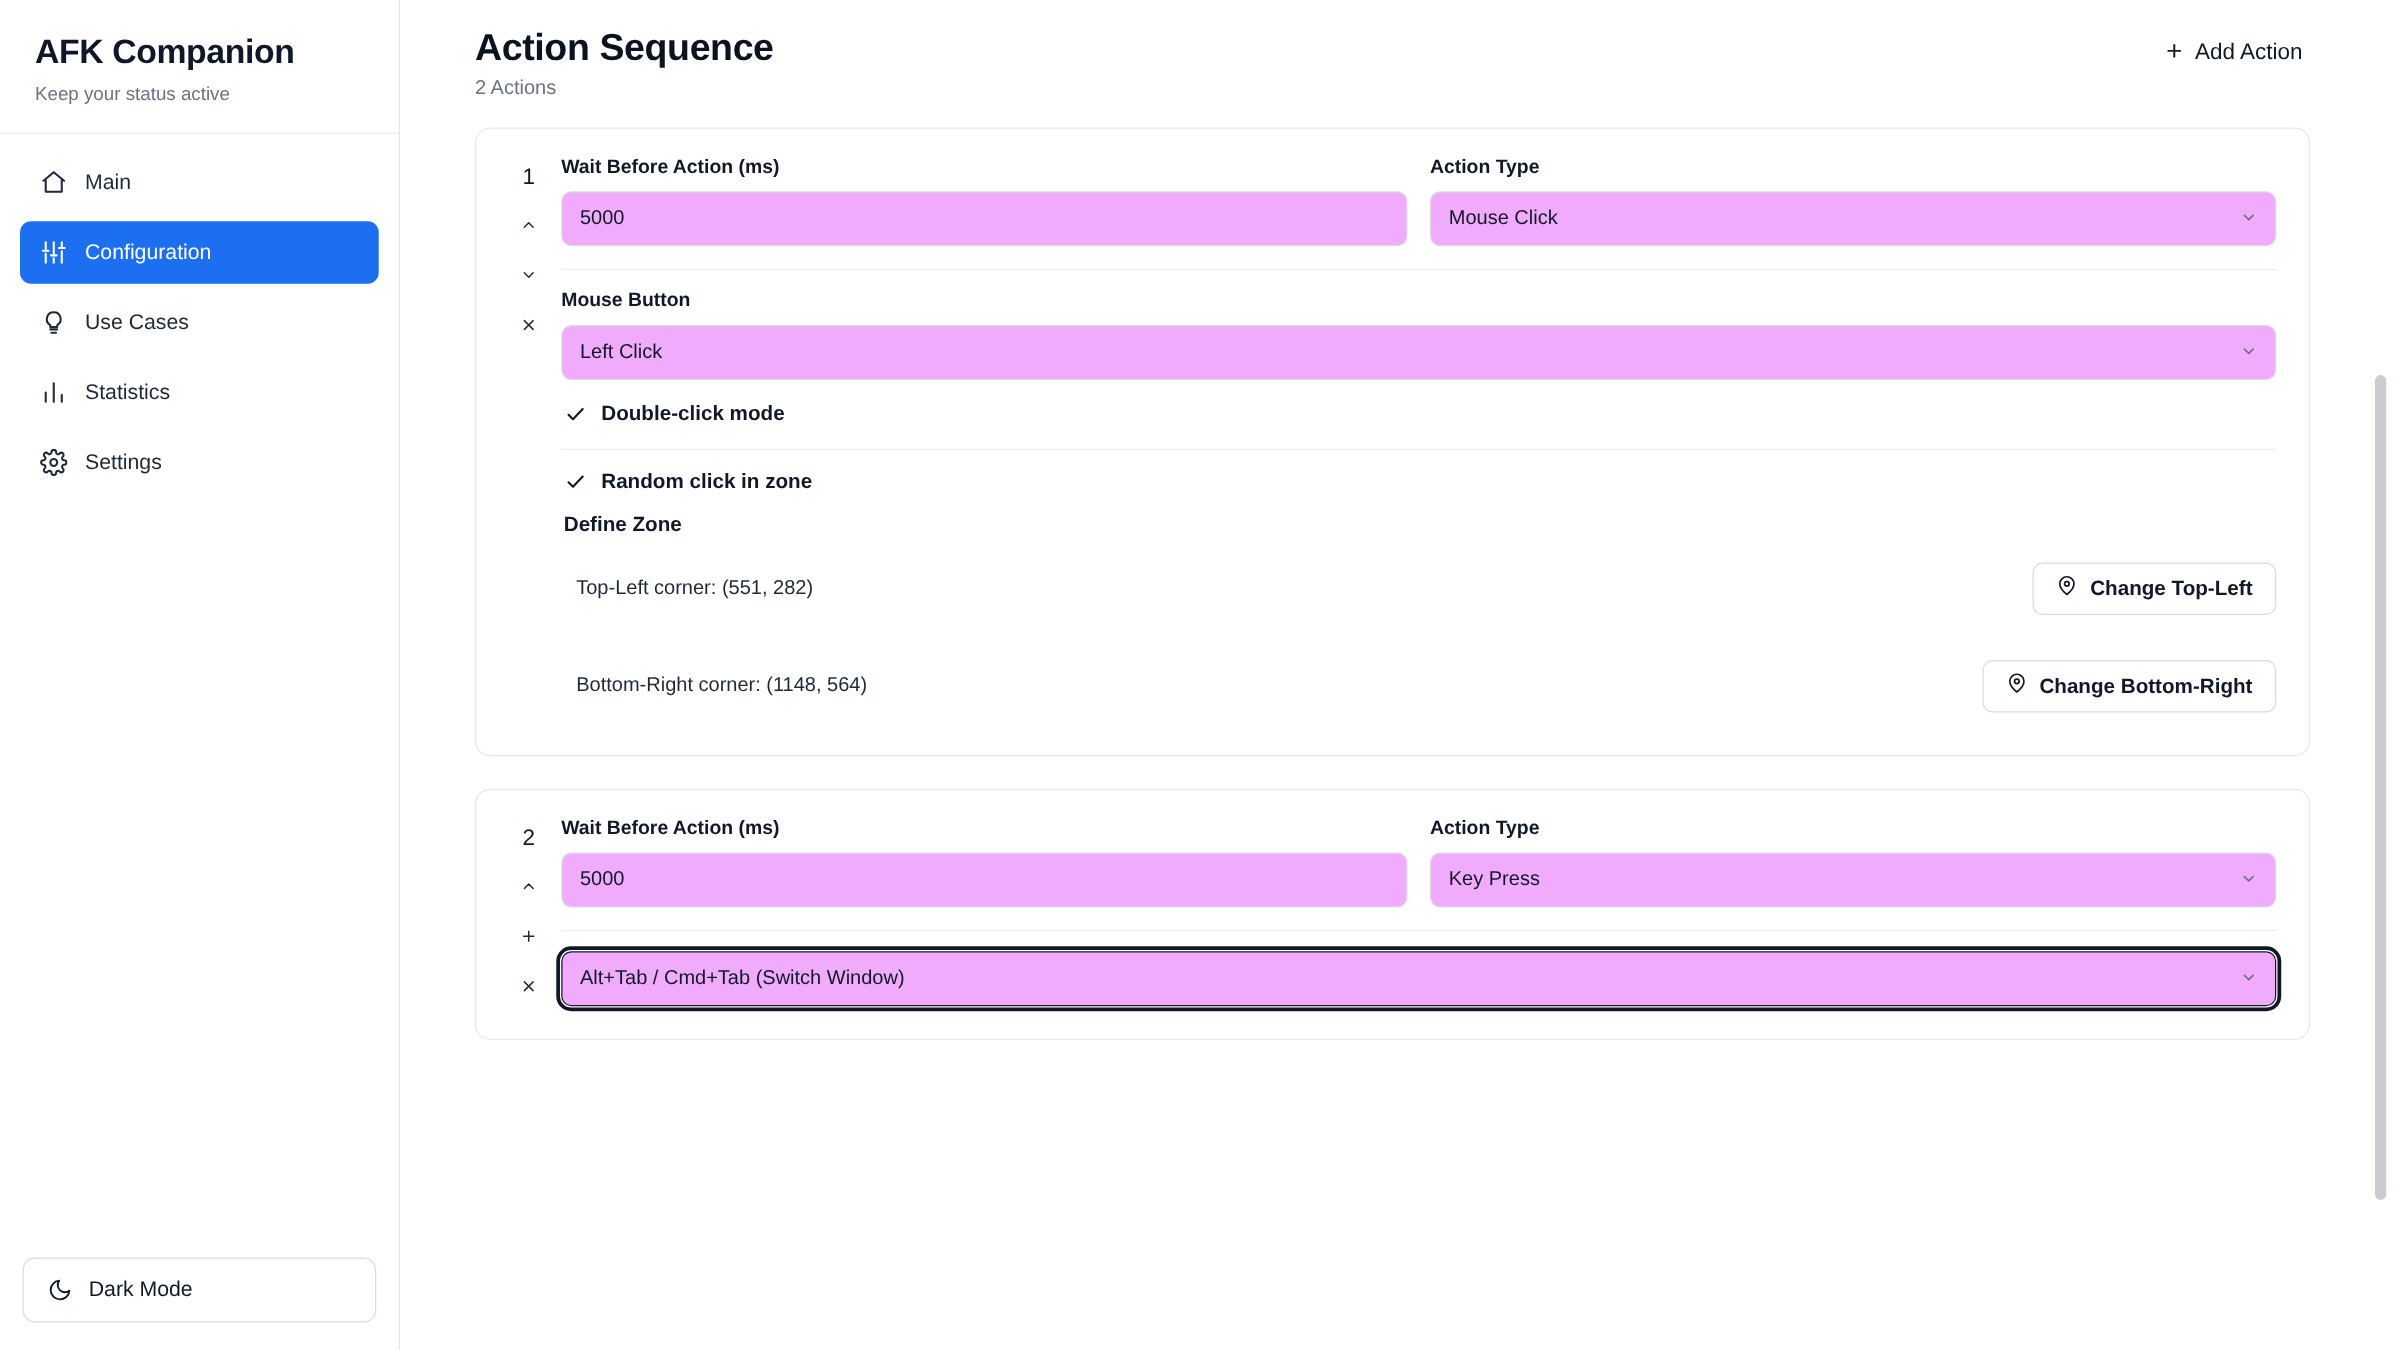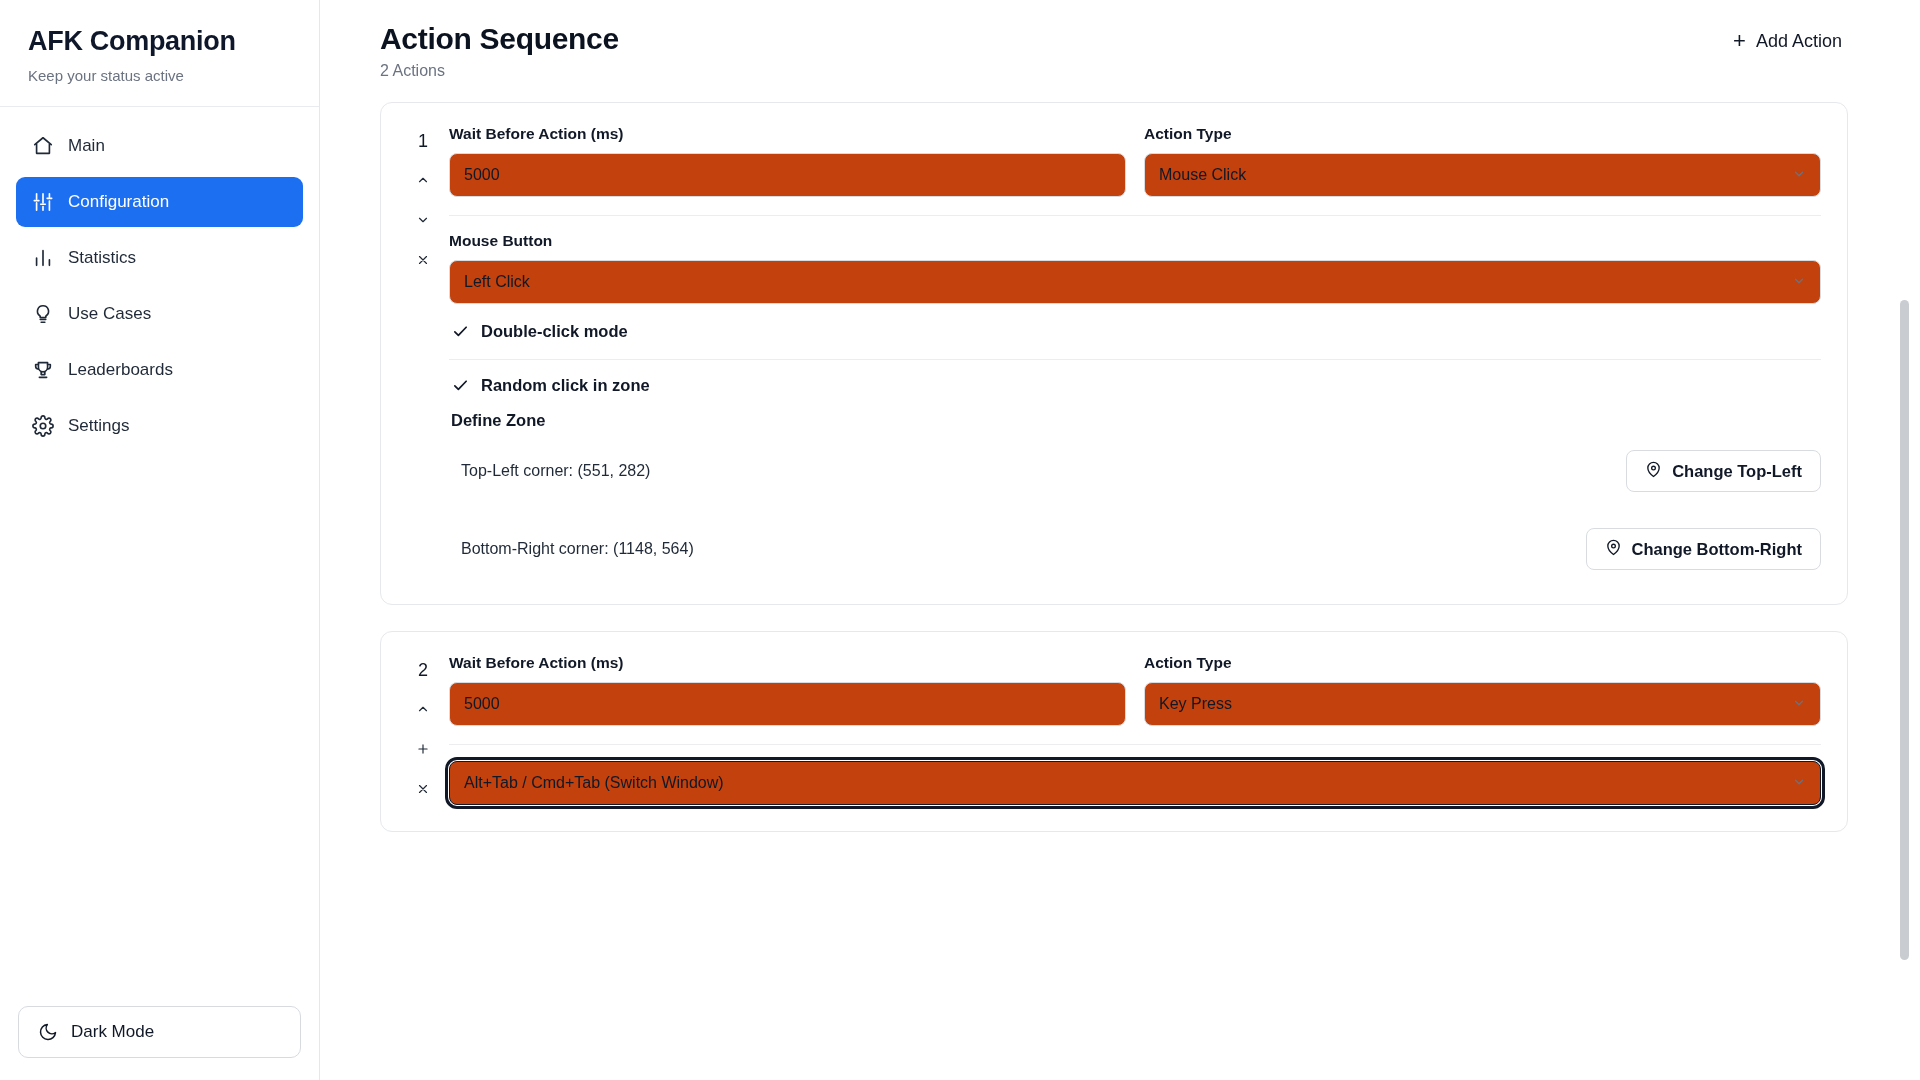--- a/index.html
+++ b/index.html
@@ -179,21 +179,21 @@
     font-weight: bold;
     color: #111827;
     display: block;
     margin: 2px 0 10px 0;
   }
   .input, .select {
     width: 100%;
     height: 44px;
     border: 1px solid #d8dce1;
     border-radius: 8px;
-    background: #c2410c;
+    background: #f0abfc;
     padding: 0 14px;
     font-size: 16px;
     color: #111827;
     font-family: "Liberation Sans", sans-serif;
     display: flex;
     align-items: center;
   }
   .select {
     justify-content: space-between;
     cursor: pointer;
@@ -329,47 +329,37 @@
           <svg width="22" height="22" viewBox="0 0 24 24" fill="none" stroke="currentColor" stroke-width="1.8" stroke-linecap="round">
               <path d="M5 3v6M5 13v8M12 3v10M12 17v4M19 3v4M19 11v10"></path>
               <path d="M2.5 10.5h5M9.5 14.5h5M16.5 8h5"></path>
             </svg>
         </span>
         <span>Configuration</span>
       </div>
 
       <div class="nav-item">
         <span class="nav-icon">
-          <svg width="22" height="22" viewBox="0 0 24 24" fill="none" stroke="currentColor" stroke-width="1.8" stroke-linecap="round">
-              <path d="M5 20V12M12 20V4M19 20v-6"></path>
-            </svg>
-        </span>
-        <span>Statistics</span>
-      </div>
-
-      <div class="nav-item">
-        <span class="nav-icon">
           <svg width="22" height="22" viewBox="0 0 24 24" fill="none" stroke="currentColor" stroke-width="1.8" stroke-linecap="round" stroke-linejoin="round">
               <path d="M9 18h6M10 21h4"></path>
               <path d="M12 3a6 6 0 0 0-3.5 10.9c.4.3.5.8.5 1.1v1h6v-1c0-.3.1-.8.5-1.1A6 6 0 0 0 12 3z"></path>
             </svg>
         </span>
         <span>Use Cases</span>
       </div>
 
       <div class="nav-item">
         <span class="nav-icon">
-          <svg width="22" height="22" viewBox="0 0 24 24" fill="none" stroke="currentColor" stroke-width="1.8" stroke-linecap="round" stroke-linejoin="round">
-              <path d="M7 4h10v5a5 5 0 0 1-10 0V4z"></path>
-              <path d="M7 6H4v2a3 3 0 0 0 3 3M17 6h3v2a3 3 0 0 1-3 3"></path>
-              <path d="M10 14v3h4v-3M8 20h8"></path>
+          <svg width="22" height="22" viewBox="0 0 24 24" fill="none" stroke="currentColor" stroke-width="1.8" stroke-linecap="round">
+              <path d="M5 20V12M12 20V4M19 20v-6"></path>
             </svg>
         </span>
-        <span>Leaderboards</span>
-      </div>
+        <span>Statistics</span>
+      </div>
+
 
       <div class="nav-item">
         <span class="nav-icon">
           <svg width="22" height="22" viewBox="0 0 24 24" fill="none" stroke="currentColor" stroke-width="1.8" stroke-linecap="round" stroke-linejoin="round">
               <circle cx="12" cy="12" r="3"></circle>
               <path d="M19.4 15a1.7 1.7 0 0 0 .3 1.9l.1.1a2 2 0 1 1-2.8 2.8l-.1-.1a1.7 1.7 0 0 0-1.9-.3 1.7 1.7 0 0 0-1 1.5V21a2 2 0 0 1-4 0v-.1A1.7 1.7 0 0 0 9 19.4a1.7 1.7 0 0 0-1.9.3l-.1.1a2 2 0 1 1-2.8-2.8l.1-.1a1.7 1.7 0 0 0 .3-1.9 1.7 1.7 0 0 0-1.5-1H3a2 2 0 0 1 0-4h.1A1.7 1.7 0 0 0 4.6 9a1.7 1.7 0 0 0-.3-1.9l-.1-.1a2 2 0 1 1 2.8-2.8l.1.1a1.7 1.7 0 0 0 1.9.3H9a1.7 1.7 0 0 0 1-1.5V3a2 2 0 0 1 4 0v.1a1.7 1.7 0 0 0 1 1.5 1.7 1.7 0 0 0 1.9-.3l.1-.1a2 2 0 1 1 2.8 2.8l-.1.1a1.7 1.7 0 0 0-.3 1.9V9a1.7 1.7 0 0 0 1.5 1H21a2 2 0 0 1 0 4h-.1a1.7 1.7 0 0 0-1.5 1z"></path>
             </svg>
         </span>
         <span>Settings</span>
       </div>

